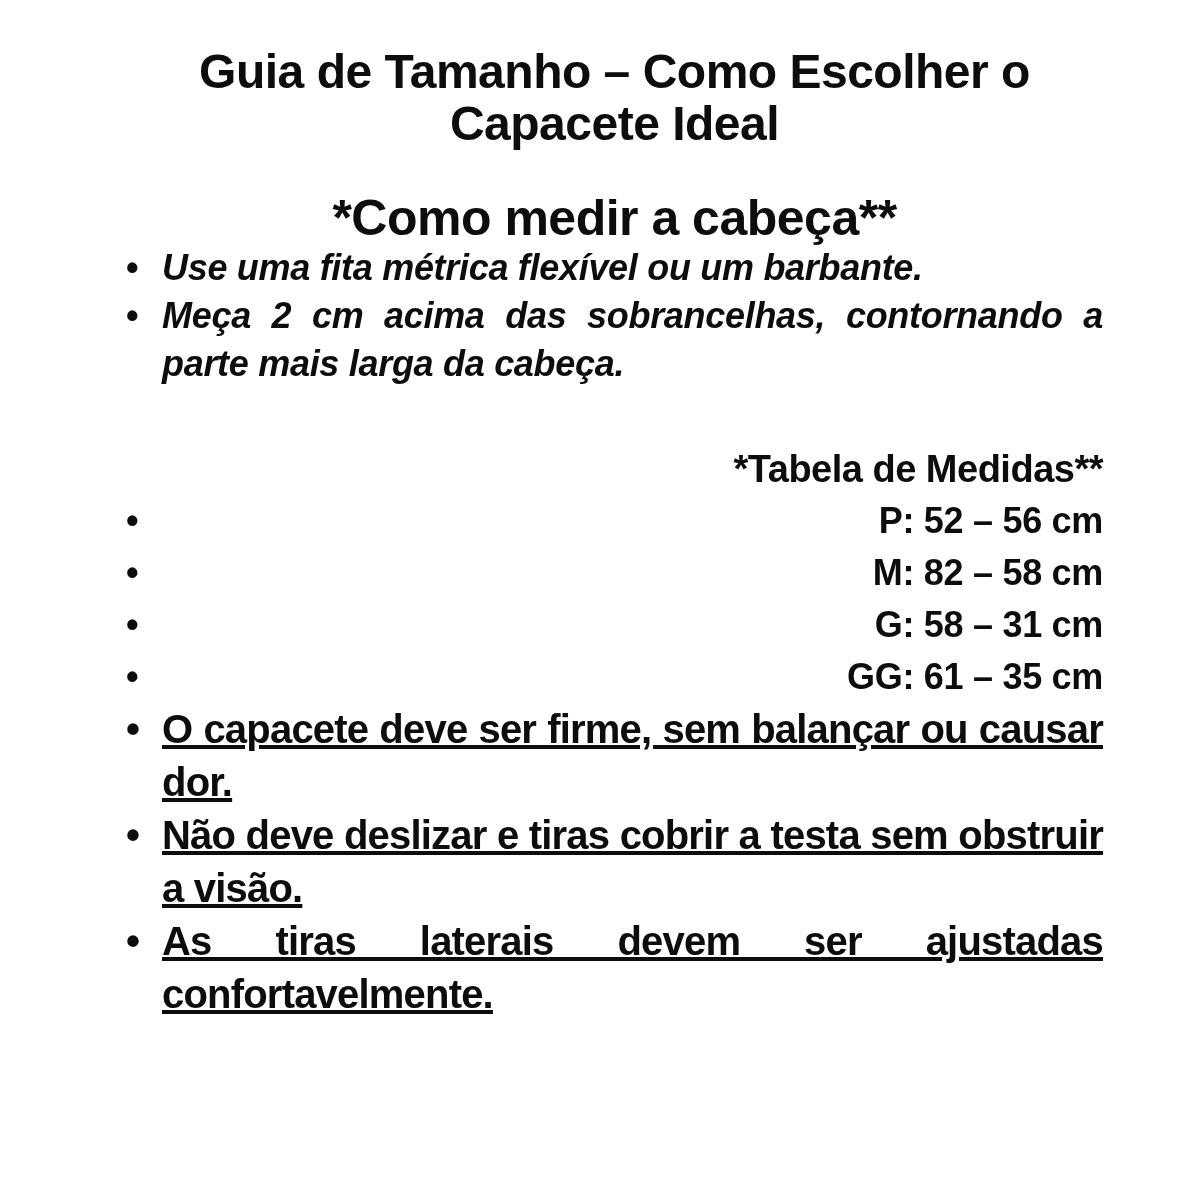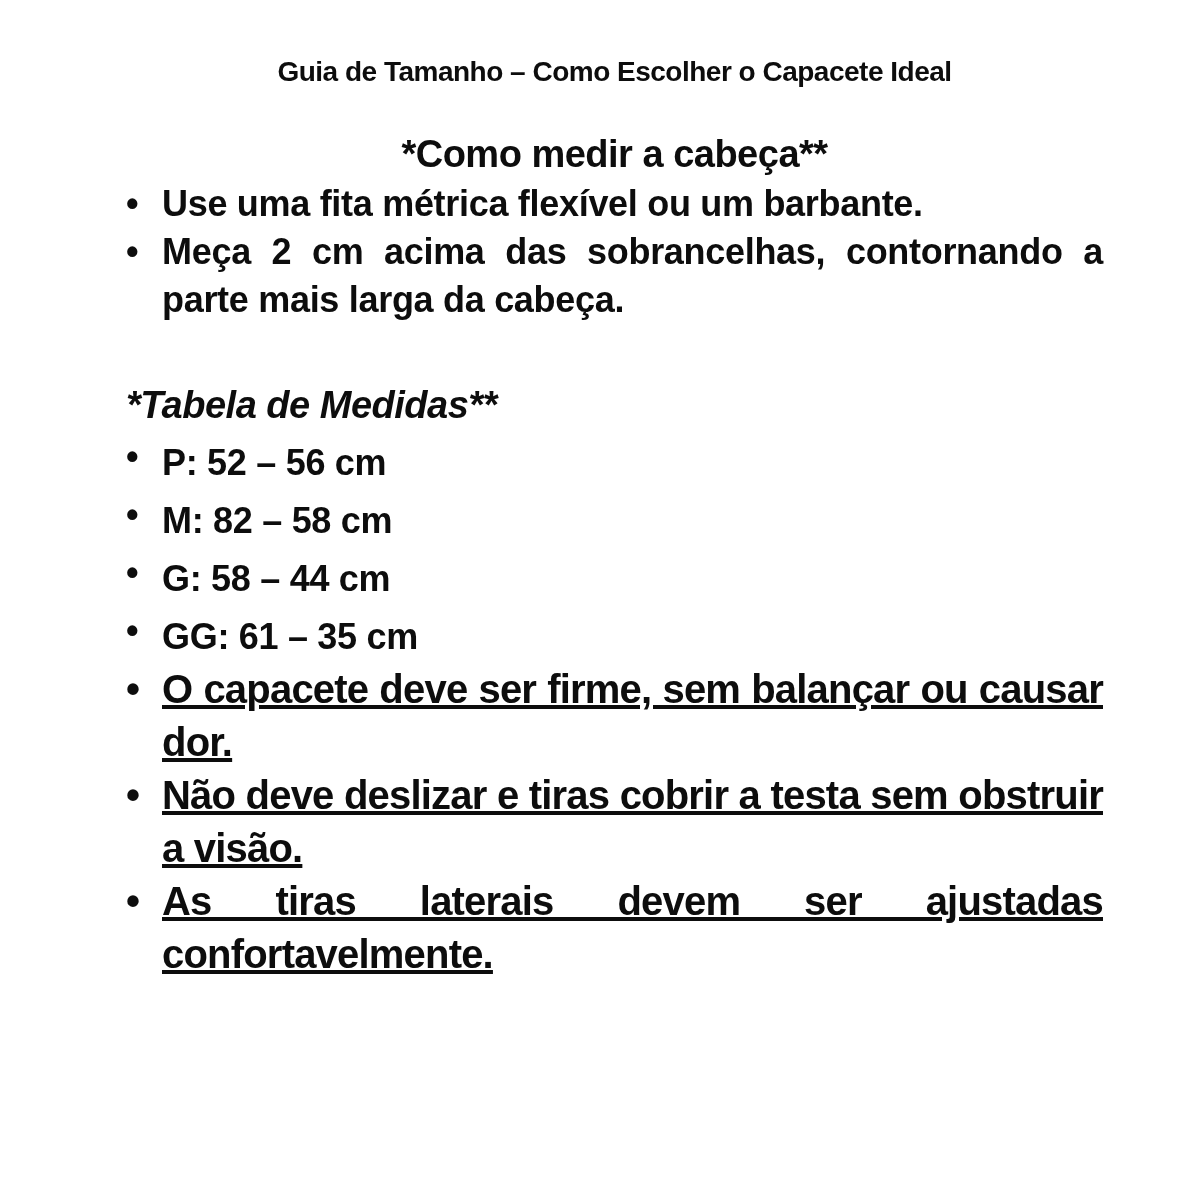--- a/index.html
+++ b/index.html
@@ -15,39 +15,38 @@
     width: 1200px;
     height: 1200px;
     padding: 0 97px 0 126px;
     font-family: "Liberation Sans", sans-serif;
     font-weight: 700;
     color: #0d0d0d;
     background: #ffffff;
   }
   .doc-title {
     margin-top: 46px;
-    font-size: 28px;
+    font-size: 48px;
     line-height: 52px;
     letter-spacing: -0.5px;
     text-align: center;
   }
   .doc-subtitle {
-    margin-top: 30px;
-    font-size: 38px;
+    margin-top: 42px;
+    font-size: 50px;
     line-height: 52px;
     letter-spacing: -0.5px;
     text-align: center;
   }
   .section-heading {
     margin-top: 55px;
     font-size: 38px;
     line-height: 52px;
     letter-spacing: -0.5px;
-    text-align: left;
-    font-style: italic;
+    text-align: right;
   }
   ul.bullet-list {
     list-style: none;
     margin: 0;
     padding: 0;
   }
   li.bullet-item {
     display: flex;
     align-items: flex-start;
   }
@@ -58,28 +57,28 @@
   .bullet-text {
     flex: 1 1 auto;
     min-width: 0;
   }
   .measure-list {
     margin-top: 48px;
     font-size: 36px;
     line-height: 48px;
     letter-spacing: -0.3px;
   }
-  .measure-list .bullet-text { text-align: justify; }
+  .measure-list .bullet-text { text-align: justify; font-style: italic; }
   .sizes-list {
     margin-top: 50px;
     font-size: 36px;
     line-height: 52px;
     letter-spacing: -0.3px;
   }
-  .sizes-list .bullet-text { text-align: left; margin-top: 6px; }
+  .sizes-list .bullet-text { text-align: right; }
   .fit-list {
     margin-top: 51px;
     font-size: 40px;
     line-height: 53px;
     letter-spacing: -0.8px;
   }
   .fit-list .bullet-text { text-align: justify; text-decoration: underline; }
 </style>
 </head>
 <body>
@@ -107,21 +106,21 @@
     <li class="bullet-item">
       <span class="bullet-marker">•</span>
       <div class="bullet-text">P: 52 – 56 cm</div>
     </li>
     <li class="bullet-item">
       <span class="bullet-marker">•</span>
       <div class="bullet-text">M: 82 – 58 cm</div>
     </li>
     <li class="bullet-item">
       <span class="bullet-marker">•</span>
-      <div class="bullet-text">G: 58 – 44 cm</div>
+      <div class="bullet-text">G: 58 – 31 cm</div>
     </li>
     <li class="bullet-item">
       <span class="bullet-marker">•</span>
       <div class="bullet-text">GG: 61 – 35 cm</div>
     </li>
   </ul>
 
   <ul class="bullet-list fit-list">
     <li class="bullet-item">
       <span class="bullet-marker">•</span>

